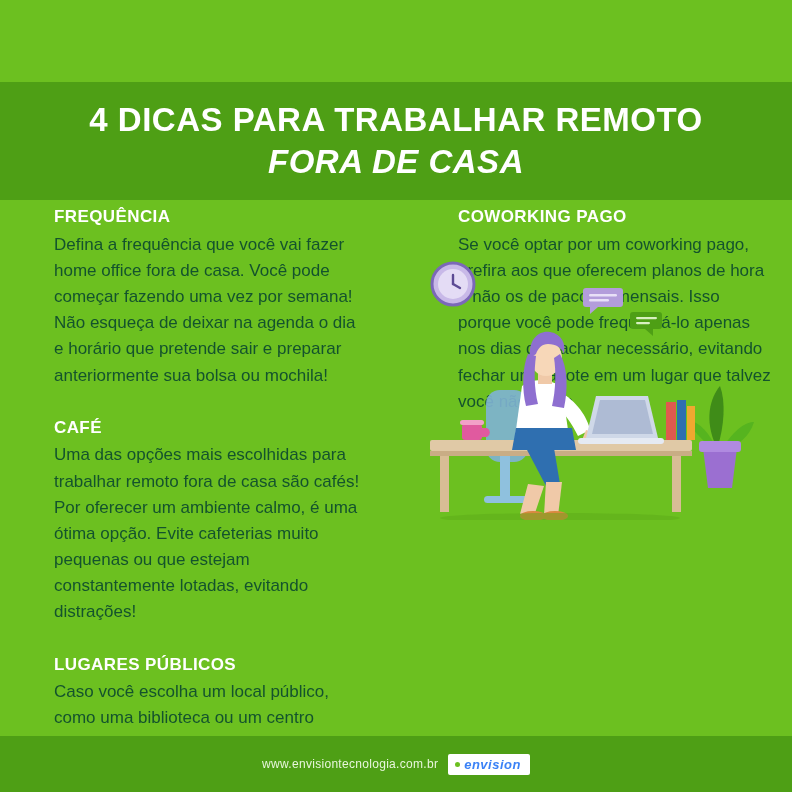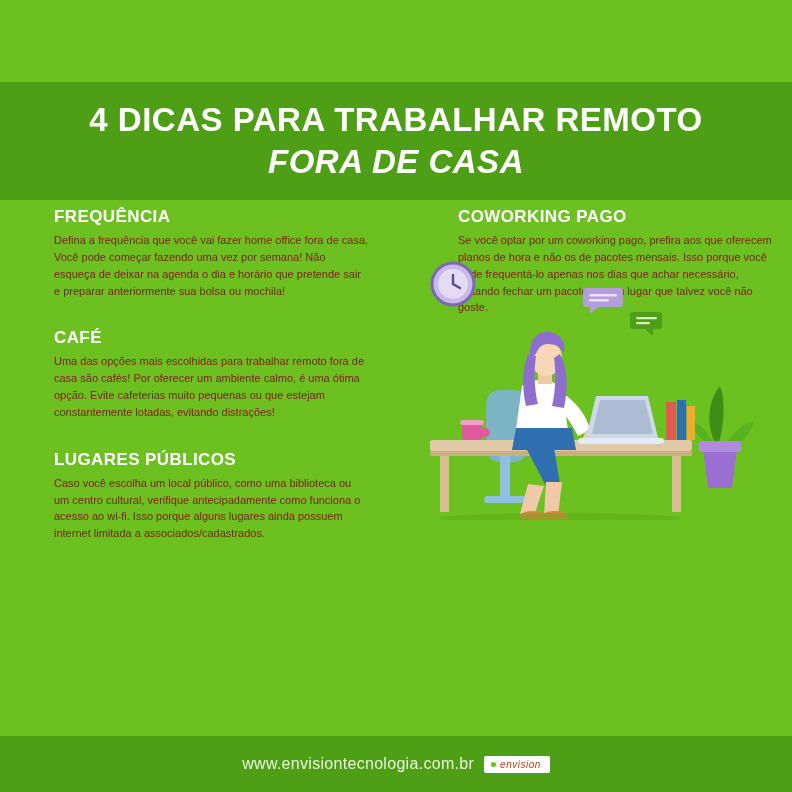--- a/index.html
+++ b/index.html
@@ -77,22 +77,22 @@
   .tip-title {
     color: #ffffff;
     font-size: 17px;
     font-weight: bold;
     letter-spacing: 0.4px;
     text-transform: uppercase;
     margin: 0 0 5px 0;
     line-height: 1.1;
   }
   .tip-body {
-    color: #7f1d1d;
-    font-size: 11px;
+    color: #14532d;
+    font-size: 17px;
     line-height: 1.54;
     margin: 0;
   }
   
   .illustration {
     position: absolute;
     left: 400px;
     top: 250px;
     width: 370px;
     height: 270px;
@@ -105,34 +105,34 @@
     width: 792px;
     height: 56px;
     background: #4e9f15;
     display: flex;
     align-items: center;
     justify-content: center;
     gap: 10px;
   }
   .footer-url {
     color: #e8f6dc;
-    font-size: 16px;
+    font-size: 12px;
     letter-spacing: 0.3px;
   }
   .footer-logo {
     display: inline-flex;
     align-items: center;
     background: #ffffff;
     border-radius: 2px;
     padding: 3px 9px 3px 7px;
   }
   .footer-logo-text {
-    color: #c2410c;
-    font-size: 10px;
-    font-weight: normal;
+    color: #3b82f6;
+    font-size: 13px;
+    font-weight: bold;
     letter-spacing: 0.5px;
     font-style: italic;
   }
   .footer-logo-dot {
     display: inline-block;
     width: 5px;
     height: 5px;
     border-radius: 50%;
     background: #6cc020;
     margin-right: 4px;

